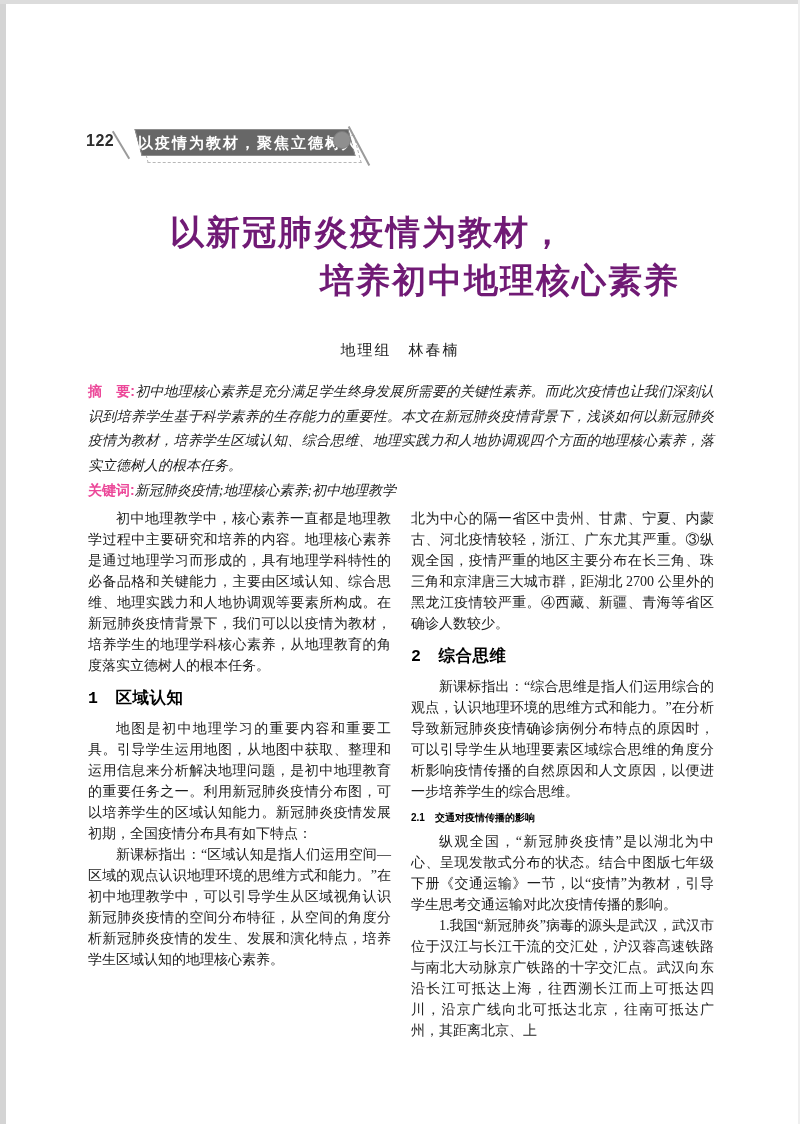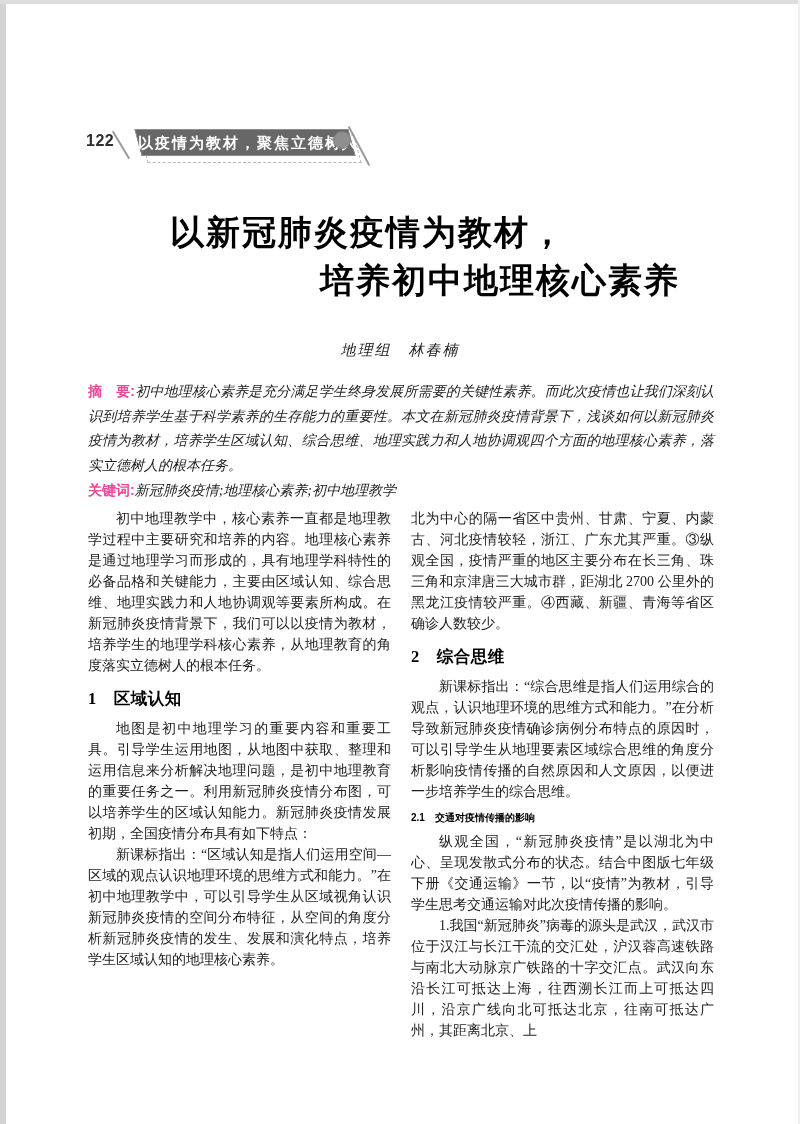--- a/index.html
+++ b/index.html
@@ -44,27 +44,27 @@
   }
   .banner-circle{
     position:absolute;left:247px;top:7px;width:16px;height:16px;border-radius:50%;
     background:#8f8f8f;border:1px solid #7c7c7c;
   }
 
   
   .title-line{
     position:absolute;
     font-family:"Liberation Sans","DejaVu Sans",sans-serif;
-    font-weight:bold;font-size:34px;color:#000000;letter-spacing:2px;white-space:nowrap;
+    font-weight:bold;font-size:34px;color:#701a75;letter-spacing:2px;white-space:nowrap;
   }
   .title-line1{top:210px;left:170px;}
   .title-line2{top:258px;left:320px;}
   .byline{
     position:absolute;top:341px;left:0;width:800px;text-align:center;
-    font-size:15px;font-style:italic;color:#222;letter-spacing:2px;
+    font-size:15px;color:#222;letter-spacing:2px;
   }
 
   
   .abstract-block{
     position:absolute;top:379px;left:88px;width:626px;
     font-size:14px;line-height:24.5px;text-align:justify;
   }
   .abstract-block p{margin:0;}
   .kai{font-style:italic;}
   .meta-label{
@@ -76,21 +76,21 @@
 
   
   .columns{
     position:absolute;top:508px;left:88px;width:626px;
     display:flex;gap:20px;
   }
   .col{width:303px;font-size:14px;line-height:21px;text-align:justify;}
   .col p{margin:0;text-indent:2em;}
   .col p.cont{text-indent:0;}
   .sec-h{
-    font-family:Liberation Serif, serif;
+    font-family:Liberation Mono, monospace;
     font-weight:bold;color:#000;text-indent:0;
     font-size:16.5px;margin:12px 0 9px 0;letter-spacing:.5px;
   }
   .subsec-h{
     font-family:"Liberation Sans","DejaVu Sans",sans-serif;
     font-weight:bold;color:#000;text-indent:0;
     font-size:10px;margin:5px 0 3px 0;
   }
 </style>
 </head>

